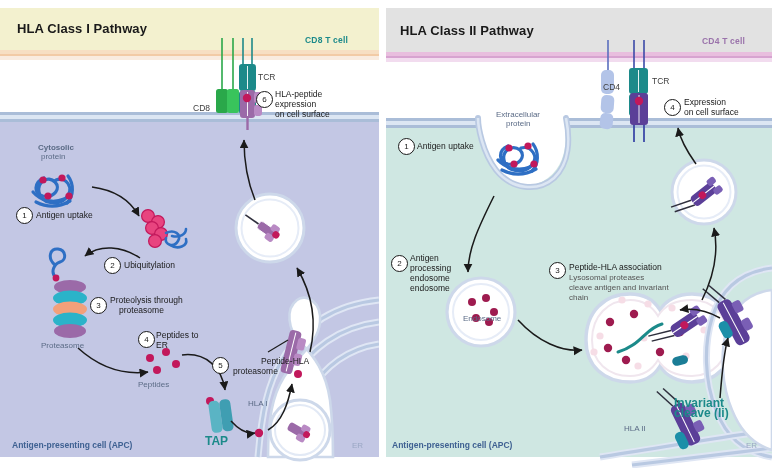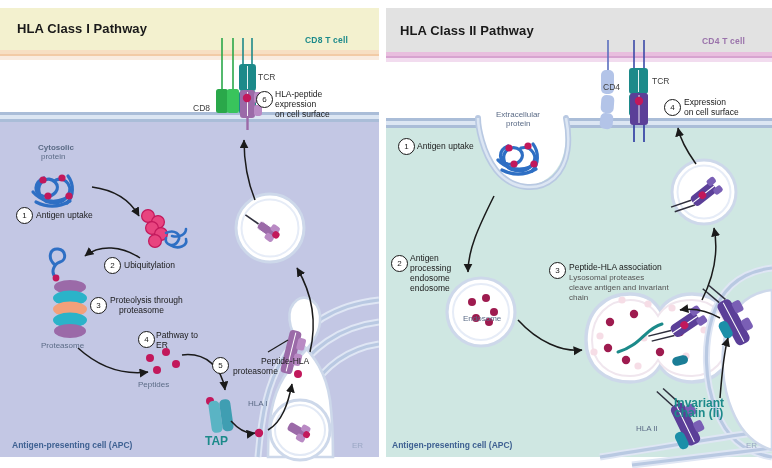--- a/index.html
+++ b/index.html
@@ -216,21 +216,21 @@
     <div class="stepnum" style="left:104px;top:257px;">2</div>
     <div class="lbl-dark" style="left:124px;top:260px;">Ubiquitylation</div>
 
     <div class="stepnum" style="left:90px;top:297px;">3</div>
     <div class="lbl-dark" style="left:110px;top:295px;">Proteolysis through</div>
     <div class="lbl-dark" style="left:119px;top:305px;">proteasome</div>
 
     <div class="lbl" style="left:41px;top:341px;">Proteasome</div>
 
     <div class="stepnum" style="left:138px;top:331px;">4</div>
-    <div class="lbl-dark" style="left:156px;top:330px;">Pathway to</div>
+    <div class="lbl-dark" style="left:156px;top:330px;">Peptides to</div>
     <div class="lbl-dark" style="left:156px;top:340px;">ER</div>
 
     <div class="lbl" style="left:138px;top:380px;">Peptides</div>
 
     <div class="stepnum" style="left:212px;top:357px;">5</div>
     <div class="lbl-dark" style="left:233px;top:356px;margin-left:28px;">Peptide-HLA</div>
     <div class="lbl-dark" style="left:233px;top:366px;">proteasome</div>
 
     <div class="lbl-teal" style="left:205px;top:434px;">TAP</div>
     <div class="lbl" style="left:248px;top:399px;">HLA I</div>
@@ -443,21 +443,21 @@
     <div class="lbl-dark" style="left:24px;top:283px;">endosome</div>
 
     <div class="lbl" style="left:77px;top:314px;">Endosome</div>
 
     <div class="stepnum" style="left:163px;top:262px;">3</div>
     <div class="lbl-dark" style="left:183px;top:262px;">Peptide-HLA association</div>
     <div class="lbl" style="left:183px;top:273px;color:#555;">Lysosomal proteases</div>
     <div class="lbl" style="left:183px;top:283px;color:#555;">cleave antigen and invariant</div>
     <div class="lbl" style="left:183px;top:293px;color:#555;">chain</div>
 
-    <div class="lbl" style="left:250px;top:424px;">HLA II</div>
+    <div class="lbl" style="left:238px;top:424px;">HLA II</div>
     <div class="lbl-teal" style="left:288px;top:396px;">Invariant</div>
-    <div class="lbl-teal" style="left:288px;top:406px;">chain (Ii)</div>
+    <div class="lbl-teal" style="left:288px;top:406px;">cleave (Ii)</div>
 
     <div class="cellname" style="left:6px;top:440px;">Antigen-presenting cell (APC)</div>
     <div class="ername" style="left:360px;top:441px;">ER</div>
   </div>
 
 </div>
 
 </body></html>

